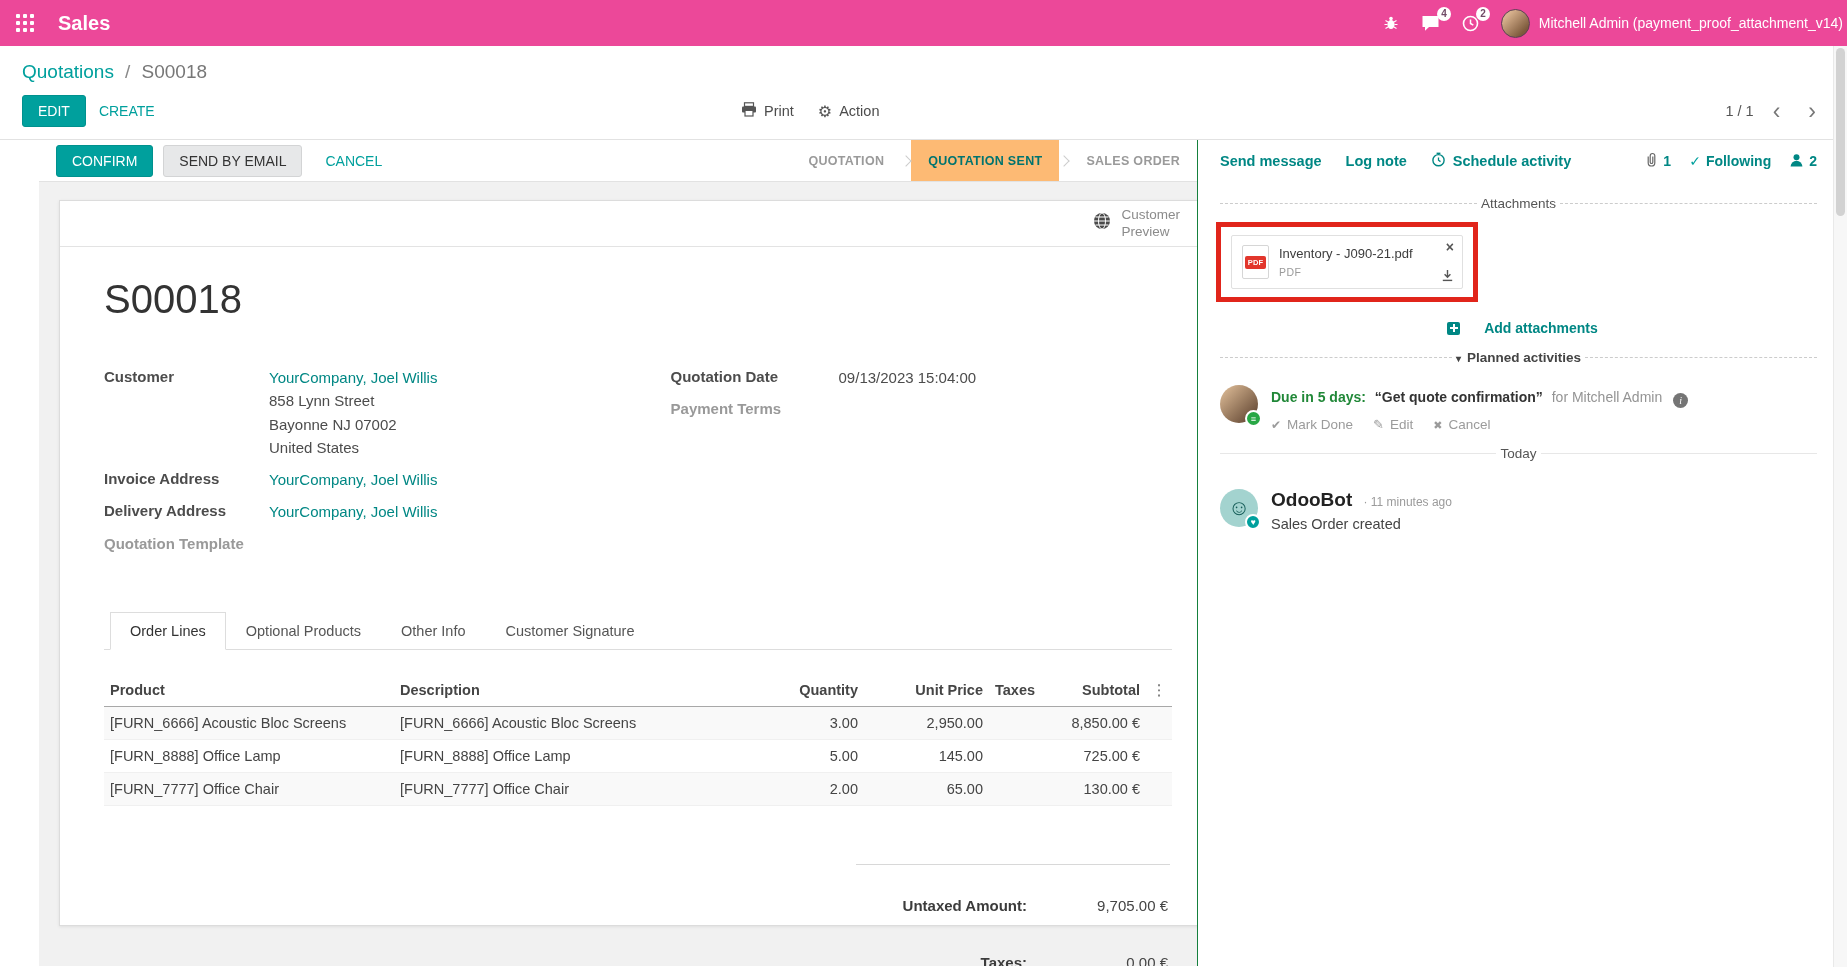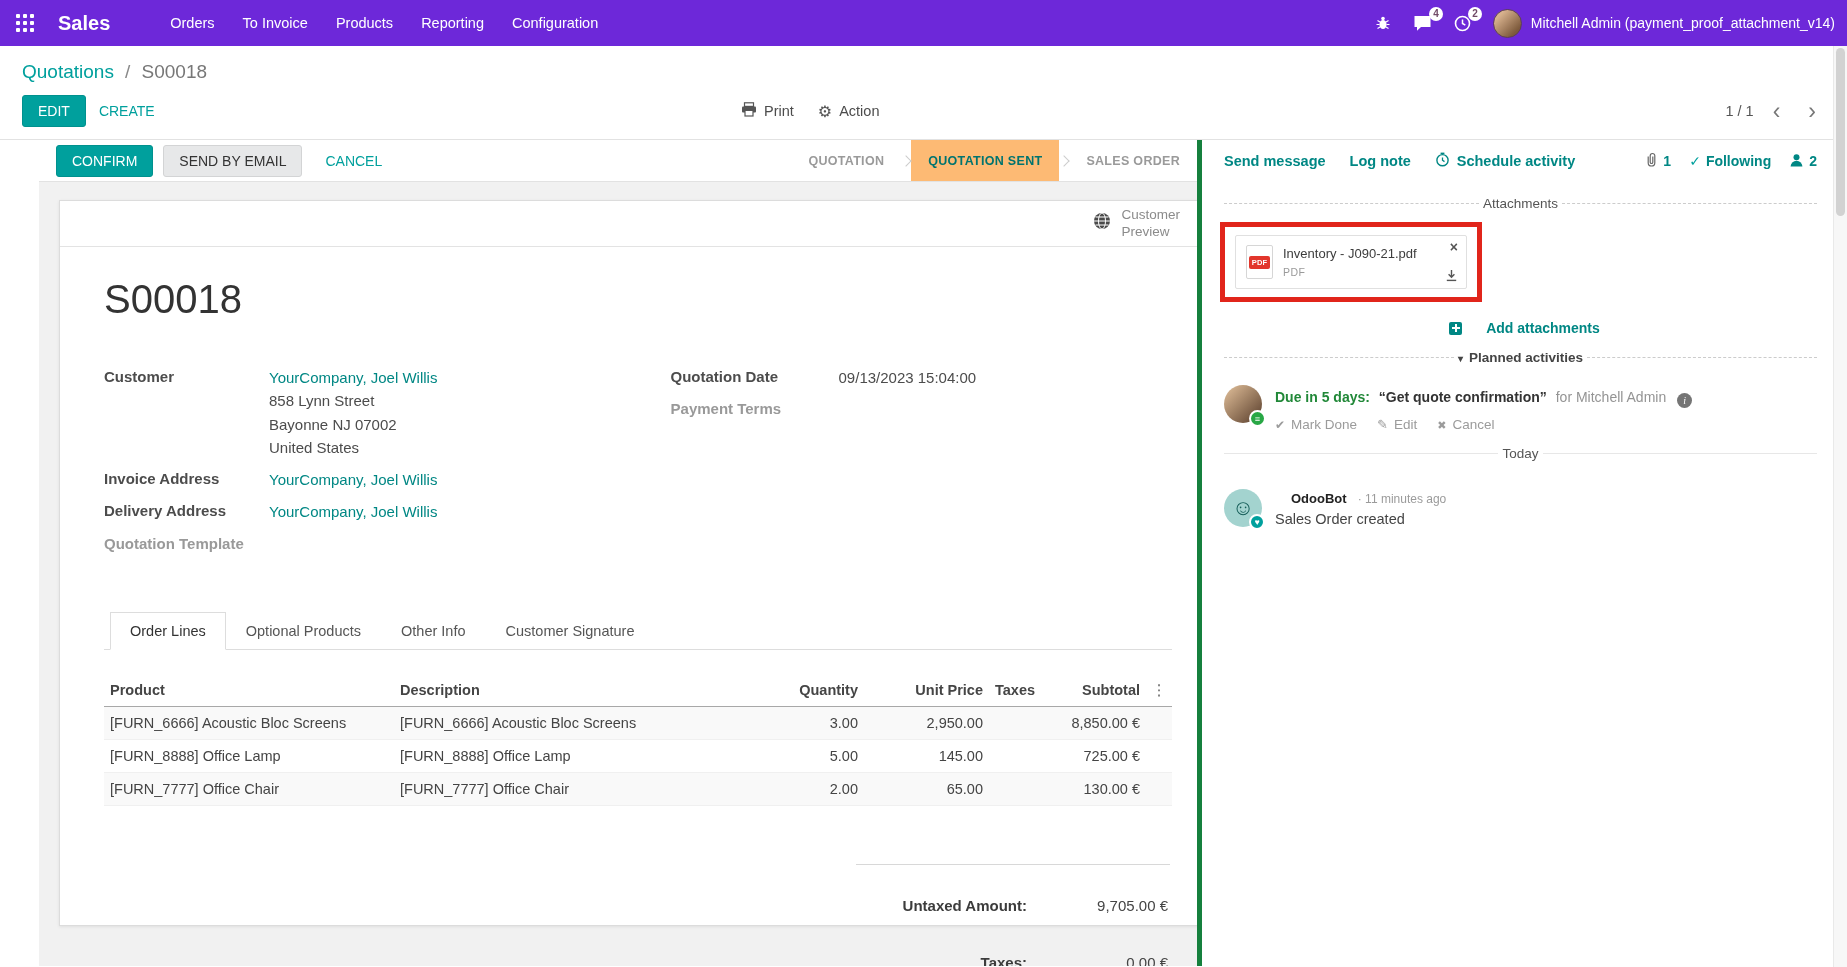--- a/index.html
+++ b/index.html
@@ -4,21 +4,21 @@
 <style>
   * { box-sizing: border-box; }
   html,body { margin:0; padding:0; }
   body {
     width:1847px; height:967px; overflow:hidden;
     font-family:"Liberation Sans", sans-serif;
     font-size:15px; color:#4c4c4c; background:#fff;
   }
 
   
-  .topbar { height:46px; background:#6d28d9; display:flex; align-items:center; color:#fff; padding-right:12px; }
+  .topbar { height:46px; background:#ec4899; display:flex; align-items:center; color:#fff; padding-right:4px; }
   .apps-btn { width:50px; height:46px; display:flex; align-items:center; justify-content:center; cursor:pointer; }
   .dots { display:grid; grid-template-columns:repeat(3,4px); grid-gap:3px; }
   .dots i { width:4px; height:4px; background:#fff; border-radius:1px; display:block; }
   .brand { font-size:20px; font-weight:700; margin:0 46px 0 8px; cursor:pointer; }
   .topmenu { display:flex; height:46px; }
   .topmenu .item { padding:0 14px; display:flex; align-items:center; font-size:14.5px; cursor:pointer; }
   .top-right { margin-left:auto; display:flex; align-items:center; gap:22px; }
   .icon-wrap { position:relative; display:flex; cursor:pointer; }
   .badge { position:absolute; top:-8px; right:-11px; background:#fff; color:#714B67; border-radius:9px; font-size:10px; font-weight:700; padding:1px 4px; line-height:1.25; }
   .userblock { display:flex; align-items:center; gap:9px; font-size:14px; cursor:pointer; }
@@ -81,21 +81,21 @@
   .opt-dots { color:#666; text-align:center; cursor:pointer; font-size:15px; }
 
   .totals { width:314px; margin:58px 2px 0 auto; border-top:1px solid #d8d8d8; }
   .trow { display:grid; grid-template-columns:1fr 125px; padding:8px 2px;margin-top:24px; }
   .trow .tl { text-align:right; font-weight:700; color:#3c3c3c; padding-right:16px; }
   .trow .tv { text-align:right; color:#444; }
   .trow.total { border-top:2px solid #8f8f8f; margin-top:2px; padding-top:10px; }
   .trow.total .tv { font-size:20px; font-weight:700; color:#222; }
 
   
-  .chatter { flex:1; background:#fff; border-left:5px solid #15803d; overflow:hidden; }
+  .chatter { flex:1; background:#fff; border-left:1px solid #15803d; overflow:hidden; }
   .chat-head { height:42px; display:flex; align-items:center; padding:0 30px 0 22px; }
   .chat-btn { color:#008784; font-weight:700; font-size:14.5px; margin-right:24px; cursor:pointer; display:flex; align-items:center; gap:7px; background:none; border:none; font-family:inherit; padding:0; }
   .chat-meta { margin-left:auto; display:flex; align-items:center; gap:18px; }
   .meta-item { display:flex; align-items:center; gap:5px; cursor:pointer; color:#008784; font-weight:700; font-size:14px; }
   .meta-item .check-glyph { color:#00A09D; font-weight:400; }
 
   .divider { display:flex; align-items:center; gap:4px; color:#555; font-size:13.5px; margin:14px 30px 0 22px; }
   .divider .line { flex:1; border-top:1px dashed #ccc; }
   .divider.solid .line { border-top-style:solid; border-color:#e7e7e7; }
   .divider.bold .dlabel { font-weight:700; color:#444; cursor:pointer; }
@@ -130,21 +130,21 @@
   .act-actions .aact { cursor:pointer; display:flex; gap:6px; align-items:center; }
   .ic-check::before { content:"✔"; font-size:12px; }
   .ic-pencil::before { content:"✎"; font-size:13px; }
   .ic-x::before { content:"✖"; font-size:11px; }
 
   .message { display:flex; gap:13px; margin:18px 30px 0 22px; padding:10px 0; }
   .bot-avatar { width:38px; height:38px; border-radius:50%; background:#a3d3cf; position:relative; flex:none; display:flex; align-items:center; justify-content:center; color:#155d58; font-size:22px; }
   .bot-avatar::before { content:"☺"; }
   .bot-badge { position:absolute; right:-3px; bottom:-3px; width:16px; height:16px; border-radius:50%; background:#00A09D; border:2px solid #fff; color:#fff; font-size:8.5px; display:flex; align-items:center; justify-content:center; }
   .bot-badge::before { content:"♥"; }
-  .msg-author { font-weight:700; color:#222; font-size:13px;margin-left:16px; }
+  .msg-author { font-weight:700; color:#222; font-size:19px; }
   .msg-time { color:#9b9b9b; font-size:12px; margin-left:7px; }
   .msg-body { margin-top:5px; color:#444; font-size:14.5px; }
 
   .scrollbar { position:fixed; right:0; top:46px; bottom:0; width:14px; background:#f7f7f7; border-left:1px solid #e9e9e9; }
   .scroll-thumb { position:absolute; top:2px; left:2px; right:2px; height:168px; background:#d2d2d2; border-radius:6px; cursor:pointer; }
 </style>
 </head>
 <body>
 
 <header class="topbar">
@@ -155,27 +155,20 @@
         <i></i>
         <i></i>
         <i></i>
         <i></i>
         <i></i>
         <i></i>
         <i></i>
       </span>
   </div>
   <div class="brand">Sales</div>
-  <nav class="topmenu">
-    <span class="item">Orders</span>
-    <span class="item">To Invoice</span>
-    <span class="item">Products</span>
-    <span class="item">Reporting</span>
-    <span class="item">Configuration</span>
-  </nav>
   <div class="top-right">
     <span class="icon-wrap">
       <svg width="16" height="16" viewBox="0 0 16 16">
           <ellipse cx="8" cy="9.5" rx="3.6" ry="4.6" fill="#fff"></ellipse>
           <circle cx="8" cy="3.6" r="1.8" fill="#fff"></circle>
           <path d="M1.5 9.5 h3 M11.5 9.5 h3 M2.5 5.5 l2.5 1.5 M13.5 5.5 L11 7 M2.5 13.5 L5 12 M13.5 13.5 L11 12" stroke="#fff" stroke-width="1.1" fill="none"></path>
         </svg>
     </span>
     <span class="icon-wrap">
       <svg width="19" height="17" viewBox="0 0 19 17">

